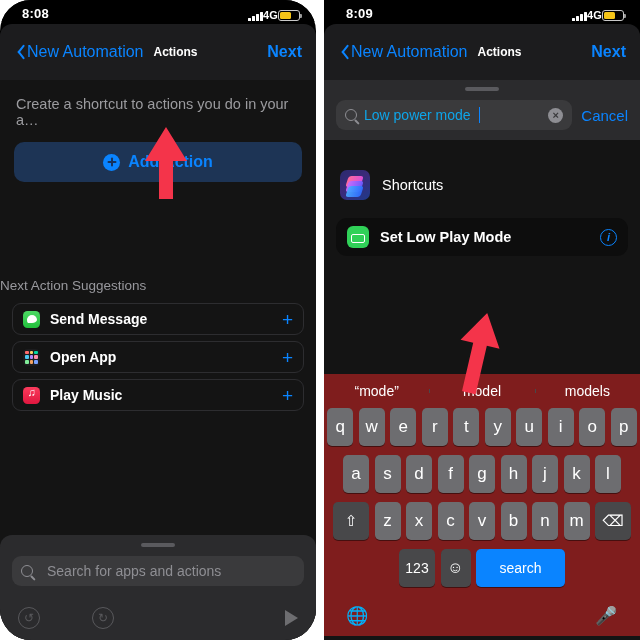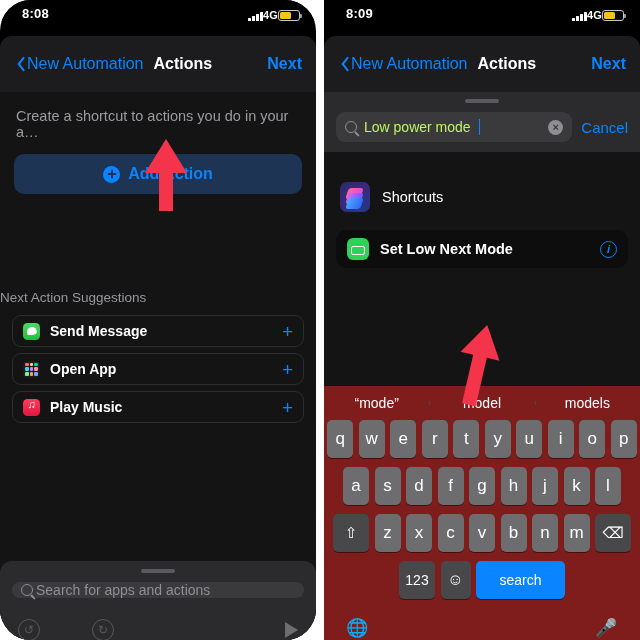--- a/index.html
+++ b/index.html
@@ -40,37 +40,37 @@
     width:22px; height:11px; border:1.2px solid #c9c9c9; border-radius:3px;
     position:relative; padding:1px;
   }
   .battery::after{
     content:''; position:absolute; right:-3px; top:3px; width:1.8px;height:4px;
     background:#9a9a9a; border-radius:0 1px 1px 0;
   }
   .battery b { display:block; height:100%; width:62%; background:#f5c518; border-radius:1.5px; }
 
   
-  .navwrap { background:#1c1c1e; border-radius:12px 12px 0 0; margin-top:14px; }
+  .navwrap { background:#1c1c1e; border-radius:12px 12px 0 0; margin-top:2px; }
   .navbar {
     height: 56px; display:flex; align-items:center; padding: 0 14px;
     position: relative;
   }
   .nav-back { display:flex; align-items:center; gap:3px; cursor:pointer; }
   .chev {
     width:10px;height:18px; position:relative; flex:none;
   }
   .chev::before,.chev::after{
     content:''; position:absolute; left:3px; width:2.4px;height:10px;
     background:#0a84ff; border-radius:2px;
   }
   .chev::before{ top:0; transform:rotate(38deg); transform-origin: bottom center;}
   .chev::after { bottom:0; transform:rotate(-38deg); transform-origin: top center;}
   .nav-back-label { color:#0a84ff; font-size:16px; }
-  .nav-title { color:#fff; font-size:16px; font-weight:700; margin-left:10px; }
+  .nav-title { color:#fff; font-size:12px; font-weight:700; margin-left:10px; }
   .nav-next { margin-left:auto; color:#0a84ff; font-size:16px; font-weight:600; cursor:pointer; }
 
   
   .body-left { background:#141414; height: calc(640px - 22px - 2px - 56px); position:relative; }
   .subtitle { color:#9b9b9f; font-size:14.5px; padding: 16px 16px 0 16px; }
 
   .add-action {
     margin: 14px 14px 0 14px; height: 40px; border-radius: 10px;
     background:#1d3455; color:#0a84ff;
     display:flex; align-items:center; justify-content:center; gap:8px;
@@ -108,26 +108,26 @@
   .plus-sign { color:#0a84ff; font-size:19px; line-height:1; font-weight:400; }
 
   
   .left-bottom { position:absolute; left:0; right:0; bottom:0; }
   .search-panel {
     background:#2b2b2d; border-radius:12px 12px 0 0; padding: 8px 12px 10px 12px;
     position:relative;
   }
   .grabber { width:34px;height:4px;border-radius:2px;background:#5a5a5e; margin: 0 auto 9px auto; }
   .search-pill {
-    height:16px; border-radius:9px; background:#3a3a3c;
-    display:flex; align-items:center; gap:3px; padding: 6px 9px;
+    height:30px; border-radius:9px; background:#3a3a3c;
+    display:flex; align-items:center; gap:14px; padding: 6px 9px;
     cursor:text;
   }
   .search-ph { color:#8e8e93; font-size:14px; }
-  .search-val { color:#bef264; font-size:14px; }
+  .search-val { color:#0ea5e9; font-size:14px; }
   .mag {
     width:12px;height:12px; border:1.6px solid #8e8e93; border-radius:50%;
     position:relative; flex:none;
   }
   .mag::after{ content:''; position:absolute; right:-4px; bottom:-3px; width:6px;height:1.7px;
      background:#8e8e93; transform:rotate(45deg); border-radius:1px;}
 
   .toolbar {
     height:44px; background:#2b2b2d; display:flex; align-items:center;
     padding: 0 18px; gap: 52px;
@@ -378,21 +378,21 @@
               <i></i>
               <i></i>
               <i></i>
             </span>
           <span class="res-label">Shortcuts</span>
         </div>
 
 
         <div class="result-card">
           <span class="lpm-icon"></span>
-          <span class="card-label">Set Low Next Mode</span>
+          <span class="card-label">Set Low Play Mode</span>
           <span class="info-i">i</span>
         </div>
       </div>
 
       <div class="arrow" style="left:130px; top:232px; transform:rotate(13deg);">
         <svg width="48" height="82" viewBox="0 0 48 82">
           <polygon points="24,0 44,32 31,32 31,82 17,82 17,32 4,32" fill="#f4344a"></polygon>
         </svg>
       </div>
 

